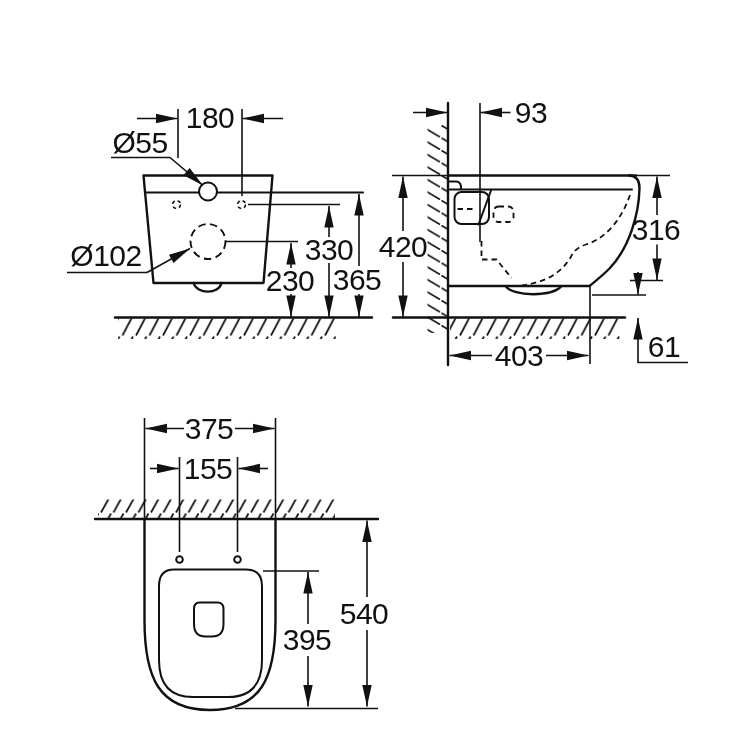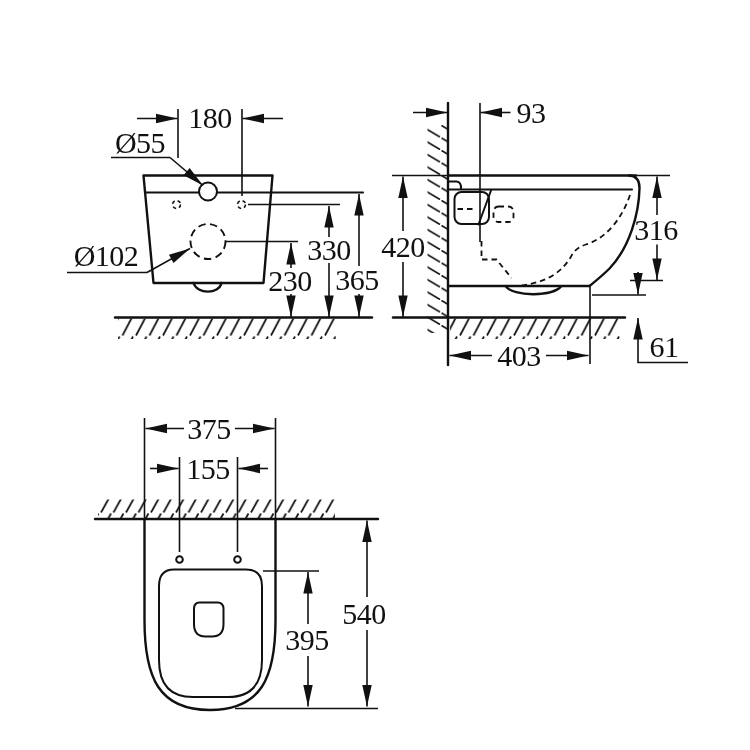--- a/index.html
+++ b/index.html
@@ -1,16 +1,16 @@
 <!DOCTYPE html>
 <html><head>
 <meta charset="utf-8">
 <style>
   html,body{margin:0;padding:0;background:#fff;}
-  .stage{width:750px;height:750px;background:#fff;position:relative;font-family:Liberation Serif, serif;}
+  .stage{width:750px;height:750px;background:#fff;position:relative;font-family:Liberation Sans, sans-serif;}
   svg{display:block;}
   .oln{stroke:#111;stroke-width:2.4;fill:none;stroke-linecap:round;stroke-linejoin:round;}
   .med{stroke:#111;stroke-width:2;fill:none;stroke-linecap:round;}
   .thin{stroke:#111;stroke-width:1.6;fill:none;stroke-linecap:butt;}
   .dash{stroke:#111;stroke-width:1.9;fill:none;stroke-dasharray:7.5 4.5;stroke-linecap:butt;}
   .dash2{stroke:#111;stroke-width:1.8;fill:none;stroke-dasharray:5.5 4;stroke-linecap:butt;}
   .dimtxt{fill:#111;font-size:30px;letter-spacing:-0.5px;text-anchor:middle;}
 </style>
 </head>
 <body>

